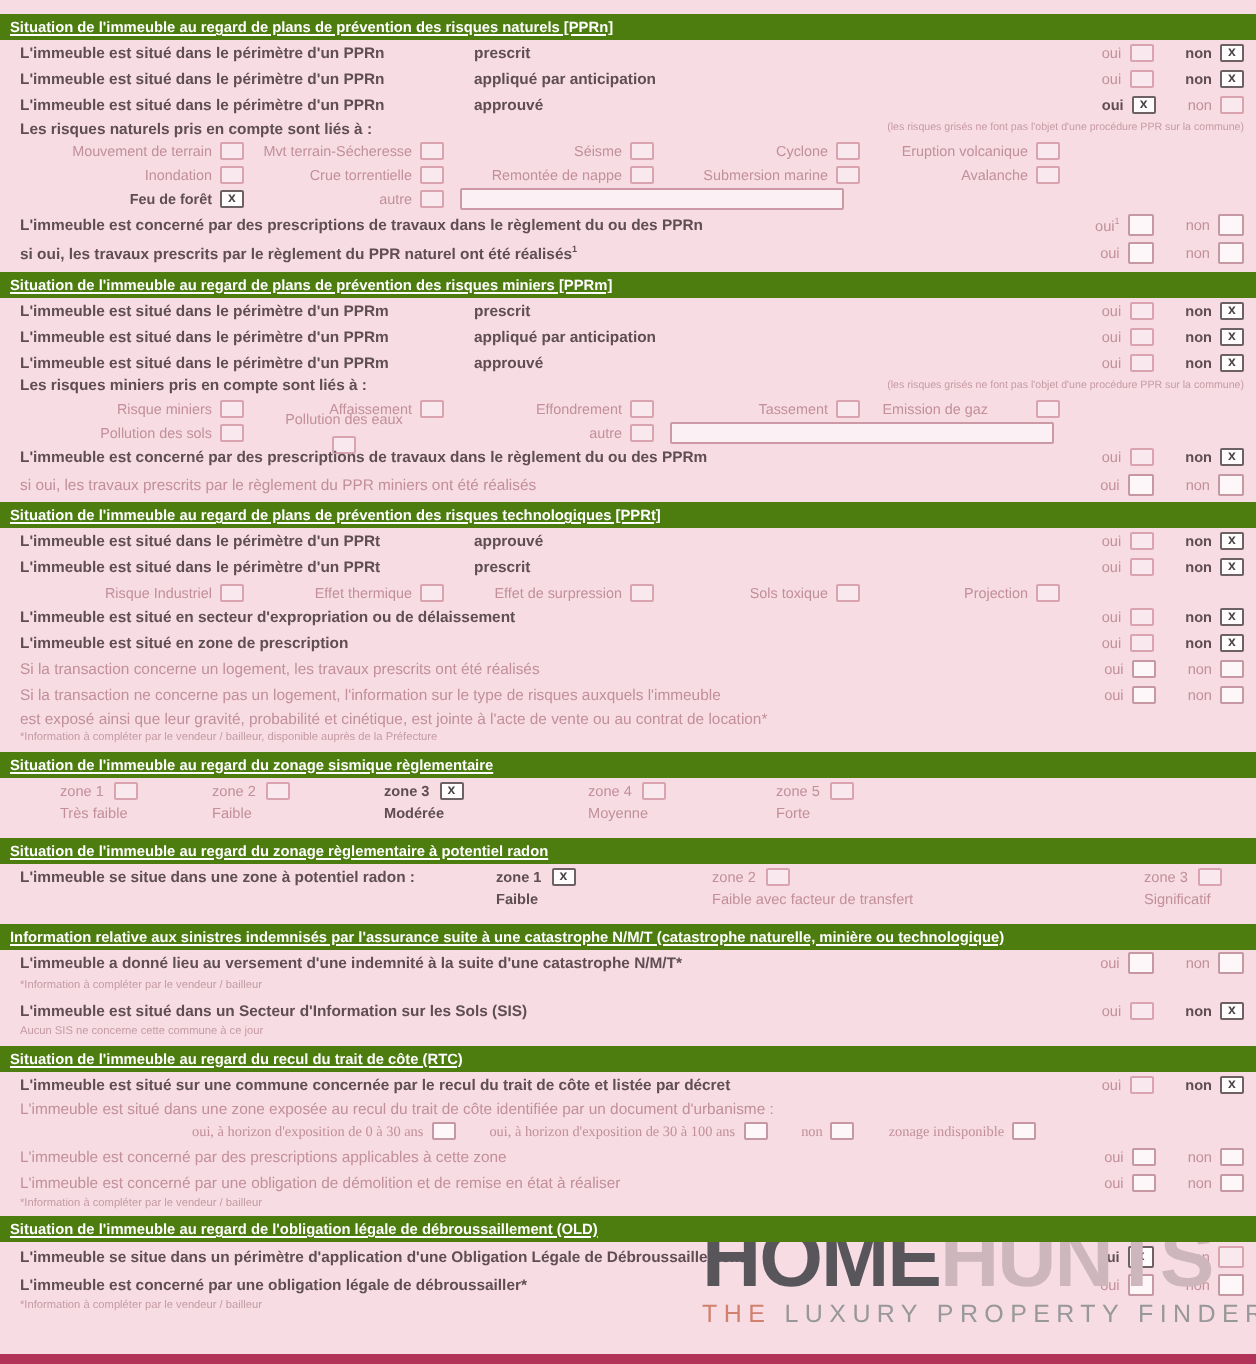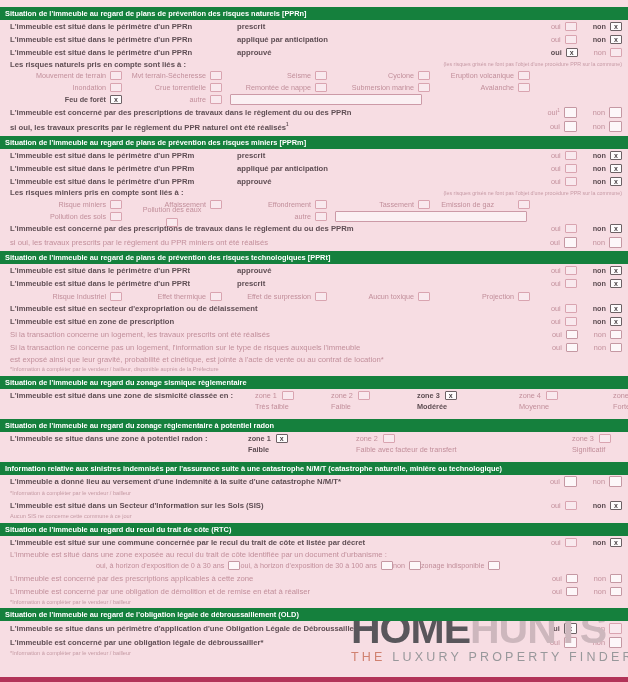--- a/index.html
+++ b/index.html
@@ -5,33 +5,33 @@
   html,body{margin:0;padding:0;width:628px;height:682px;overflow:hidden;}
   body{
     background:#f7dde3;
     font-family:"Liberation Sans", sans-serif;
     color:#5f4e54;
     position:relative;
   }
   #form-root{padding-top:7px;position:relative;}
   .sec{margin-bottom:2px;}
   .sec-h{
-    height:13px;background:#15803d;color:#ffffff;font-weight:700;font-size:7.4px;
+    height:13px;background:#4d7c0f;color:#ffffff;font-weight:700;font-size:7.4px;
     display:flex;align-items:center;padding-left:5px;white-space:nowrap;
-    position:relative;z-index:6;
+    position:relative;z-index:6;text-decoration:underline;
   }
   .row{
     display:flex;align-items:center;height:13px;padding:0 6px 0 10px;
     position:relative;white-space:nowrap;
   }
   .rt{height:14px;}
   .grid-row{height:12px;}
   .zrow{height:26px;align-items:flex-start;padding-top:2px;}
   .prow{height:11px;}
-  .options{height:12px;padding-left:96px;}
+  .options{height:12px;padding-left:96px;gap:17px;font-family:Liberation Serif, serif;}
   .introw{height:10.5px;}
   .foot{
     height:8.5px;display:flex;align-items:center;padding-left:10px;
     font-size:5.6px;color:#c59aa4;white-space:nowrap;
   }
   .stmt{font-size:7.7px;font-weight:700;color:#5f4e54;flex:1;white-space:nowrap;}
   .stmt.muted, .muted{color:#c28f9b;font-weight:400;}
   .mid{position:absolute;left:237px;font-size:7.7px;font-weight:700;color:#5f4e54;}
   .grise{margin-left:auto;font-size:5.3px;color:#c79aa5;}
   .yn{display:flex;align-items:center;flex:0 0 auto;}
@@ -326,21 +326,21 @@
         </div>
         <div class="gcell" style="width: 100px;">
           <span class="glab">Effet thermique</span>
           <span class="cb"></span>
         </div>
         <div class="gcell" style="width: 105px;">
           <span class="glab">Effet de surpression</span>
           <span class="cb"></span>
         </div>
         <div class="gcell" style="width: 103px;">
-          <span class="glab">Aucun toxique</span>
+          <span class="glab">Sols toxique</span>
           <span class="cb"></span>
         </div>
         <div class="gcell" style="width: 100px;">
           <span class="glab">Projection</span>
           <span class="cb"></span>
         </div>
       </div>
       <div class="row">
         <span class="stmt"><span>L'immeuble est situé en secteur d'expropriation ou de délaissement</span></span>
         <span class="yn">
@@ -382,21 +382,20 @@
         </span>
       </div>
       <div class="row prow">
         <span class="stmt muted">est exposé ainsi que leur gravité, probabilité et cinétique, est jointe à l'acte de vente ou au contrat de location*</span>
       </div>
       <div class="foot">*Information à compléter par le vendeur / bailleur, disponible auprès de la Préfecture</div>
     </section>
     <section class="sec">
       <div class="sec-h">Situation de l'immeuble au regard du zonage sismique règlementaire</div>
       <div class="row zrow">
-        <span class="stmt" style="flex: 0 0 225px;">L'immeuble est situé dans une zone de sismicité classée en :</span>
         <div class="zcols">
           <div class="zcol" style="width: 56px;">
             <div class="zline">
               <span class="zlab">zone 1</span>
               <span class="cb"></span>
             </div>
             <span class="zsub">Très faible</span>
           </div>
           <div class="zcol" style="width: 66px;">
             <div class="zline">

